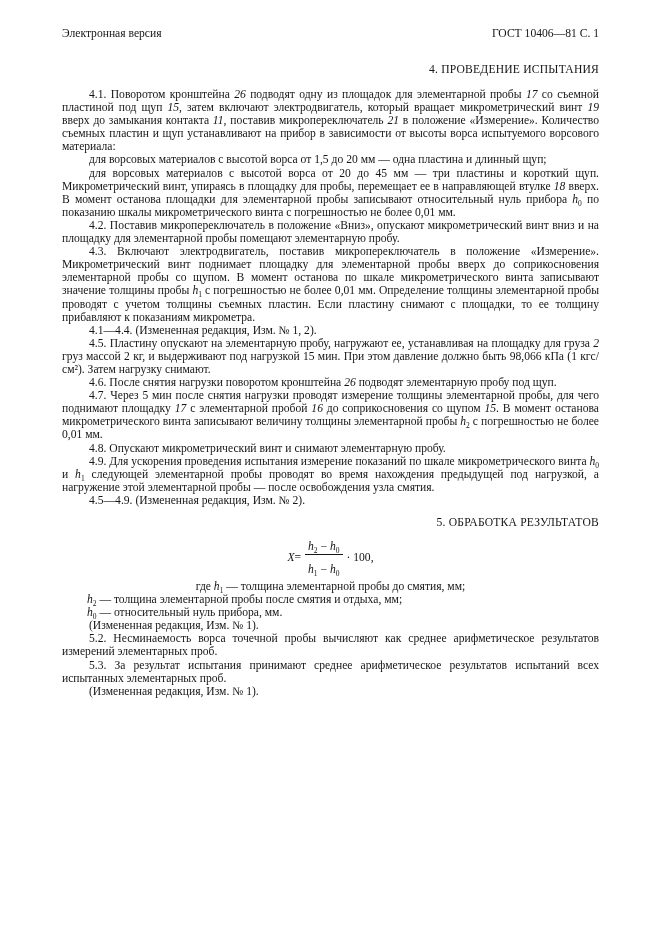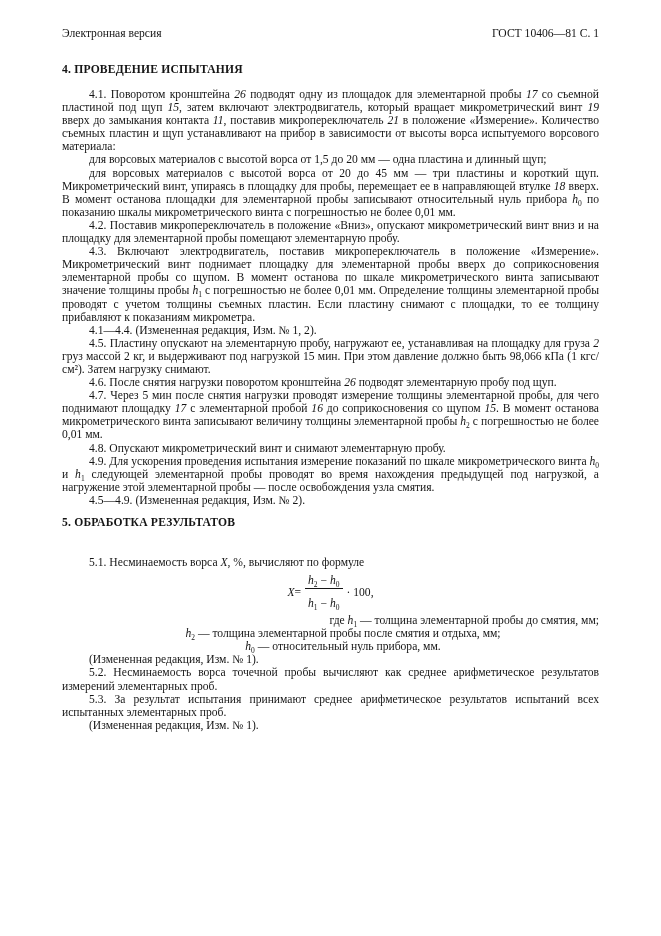--- a/index.html
+++ b/index.html
@@ -11,29 +11,29 @@
     font-size: 11.6px;
     line-height: 13.1px;
     overflow: hidden;
   }
   .page { width: 661px; height: 936px; background: #fff; padding: 27px 62px 0 62px; }
   .header-row {
     display: flex; justify-content: space-between; align-items: baseline;
     font-weight: normal; line-height: 14px;
   }
   .heading {
-    text-align: left; font-weight: bold;
+    text-align: right; font-weight: normal;
     letter-spacing: 0.2px;
     margin-top: 22px; margin-bottom: 11px;
     line-height: 14px;
   }
-  .heading.h5 { margin-top: 9px; margin-bottom: 26px; }
+  .heading.h5 { margin-top: 9px; margin-bottom: 10px; }
   .p { text-align: justify; text-indent: 27px; }
-  .where { text-align: right; }
-  .where-item { text-align: center; padding-left: 25px; }
+  .where { text-align: center; }
+  .where-item { text-align: left; padding-left: 25px; }
   .i { font-style: italic; }
   .b { font-weight: normal; }
   .sub { font-size: 7.5px; line-height: 0; vertical-align: -2.5px; }
   .formula { text-align: center; margin: 5px 0 4px 0; }
   .formula-inner { display: inline-flex; align-items: center; }
   .frac {
     display: inline-flex; flex-direction: column;
     text-align: center; margin: 0 4px; line-height: 13px;
     vertical-align: middle;
     gap: 7px;
@@ -57,21 +57,20 @@
       <div class="p"><span>4.2. Поставив микропереключатель в положение «Вниз», опускают микрометрический винт вниз и на площадку для элементарной пробы помещают элементарную пробу.</span></div>
       <div class="p"><span>4.3. Включают электродвигатель, поставив микропереключатель в положение «Измерение». Микрометрический винт поднимает площадку для элементарной пробы вверх до соприкосновения элементарной пробы со щупом. В момент останова по шкале микрометрического винта записывают значение толщины пробы </span><span class="i">h</span><span class="sub">1</span><span> с погрешностью не более 0,01 мм. Определение толщины элементарной пробы проводят с учетом толщины съемных пластин. Если пластину снимают с площадки, то ее толщину прибавляют к показаниям микрометра.</span></div>
       <div class="p"><span>4.1—4.4. </span><span class="b">(Измененная редакция, Изм. № 1, 2).</span></div>
       <div class="p"><span>4.5. Пластину опускают на элементарную пробу, нагружают ее, устанавливая на площадку для груза </span><span class="i">2</span><span> груз массой 2 кг, и выдерживают под нагрузкой 15 мин. При этом давление должно быть 98,066 кПа (1 кгс/см²). Затем нагрузку снимают.</span></div>
       <div class="p"><span>4.6. После снятия нагрузки поворотом кронштейна </span><span class="i">26</span><span> подводят элементарную пробу под щуп.</span></div>
       <div class="p"><span>4.7. Через 5 мин после снятия нагрузки проводят измерение толщины элементарной пробы, для чего поднимают площадку </span><span class="i">17</span><span> с элементарной пробой </span><span class="i">16</span><span> до соприкосновения со щупом </span><span class="i">15</span><span>. В момент останова микрометрического винта записывают величину толщины элементарной пробы </span><span class="i">h</span><span class="sub">2</span><span> с погрешностью не более 0,01 мм.</span></div>
       <div class="p"><span>4.8. Опускают микрометрический винт и снимают элементарную пробу.</span></div>
       <div class="p"><span>4.9. Для ускорения проведения испытания измерение показаний по шкале микрометрического винта </span><span class="i">h</span><span class="sub">0</span><span> и </span><span class="i">h</span><span class="sub">1</span><span> следующей элементарной пробы проводят во время нахождения предыдущей под нагрузкой, а нагружение этой элементарной пробы — после освобождения узла смятия.</span></div>
       <div class="p"><span>4.5—4.9. </span><span class="b">(Измененная редакция, Изм. № 2).</span></div>
       <div class="heading h5">5. ОБРАБОТКА РЕЗУЛЬТАТОВ</div>
-      <div class="p"><span>5.1. Несминаемость ворса </span><span class="i">X</span><span>, %, вычисляют по формуле</span></div>
       <div class="formula"><span class="formula-inner">
           <span class="i">X</span>
           <span> = </span>
           <span class="frac">
             <span class="num"><span class="i">h</span><span class="sub">2</span><span> − </span><span class="i">h</span><span class="sub">0</span></span>
             <span class="den"><span class="i">h</span><span class="sub">1</span><span> − </span><span class="i">h</span><span class="sub">0</span></span>
           </span>
           <span> · 100,</span>
         </span></div>
       <div class="where"><span>где </span><span class="i">h</span><span class="sub">1</span><span> — толщина элементарной пробы до смятия, мм;</span></div>

